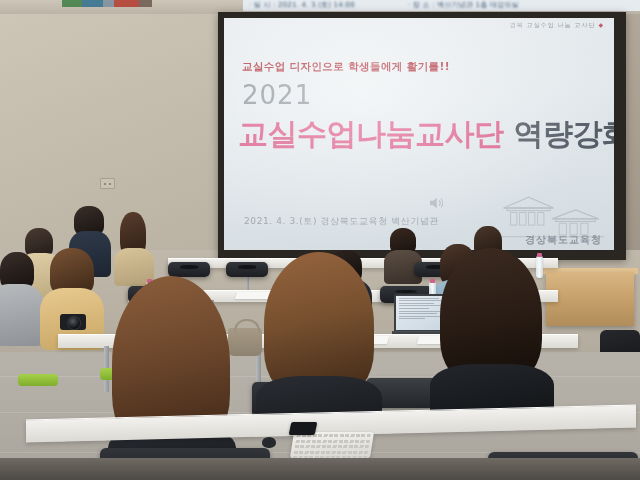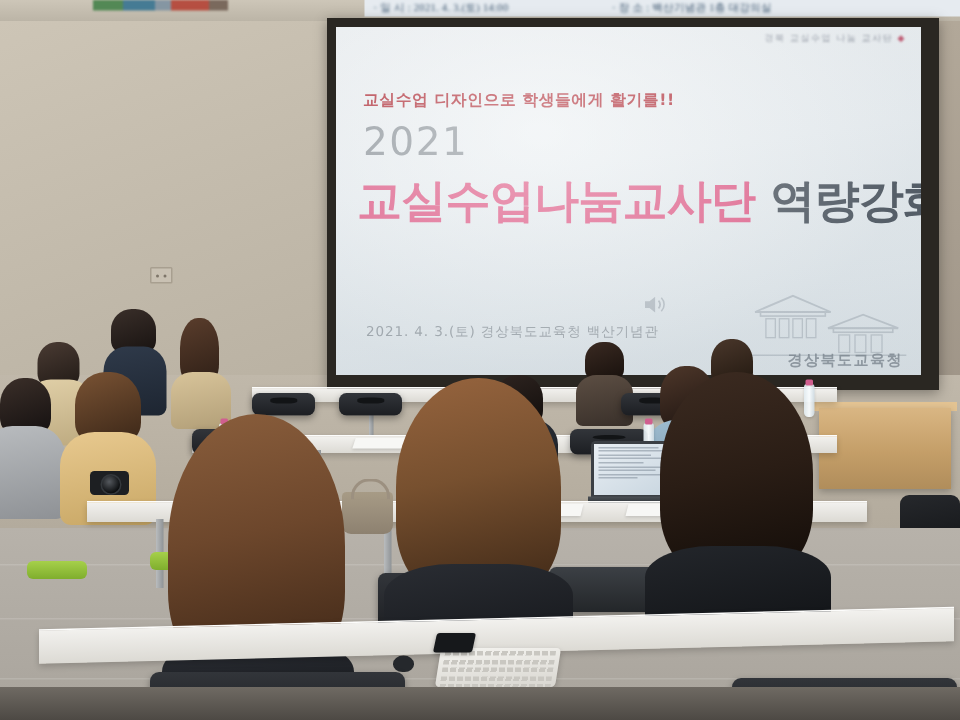--- a/index.html
+++ b/index.html
@@ -11,21 +11,21 @@
   .abs{position:absolute;}
 
   
   #ceiling{left:0;top:0;width:640px;height:16px;background:linear-gradient(180deg,#cdc6b8,#b9b2a4);}
   #colorstrip{left:62px;top:0;width:90px;height:7px;
     background:linear-gradient(90deg,#3f7f45 0%,#3f7f45 22%,#2f6f8f 22%,#2f6f8f 46%,#7a8fa0 46%,#7a8fa0 58%,#b33b2e 58%,#b33b2e 86%,#6d5a4e 86%,#6d5a4e 100%);
     opacity:.85;filter:blur(.6px);}
   #toptext{left:243px;top:0;width:405px;height:11px;background:#e8eef4;opacity:.95;}
   #toptext .tline{
     position:absolute;top:0;font-size:7px;color:#35506b;white-space:nowrap;
-    filter:blur(.9px);letter-spacing:.2px;line-height:11px;font-family:Liberation Serif, serif;}
+    filter:blur(.9px);letter-spacing:.2px;line-height:11px;}
 
   #wall-left{left:0;top:14px;width:222px;height:250px;
     background:linear-gradient(160deg,#cdc5b6 0%,#c4bcad 45%,#b9b1a2 100%);}
   #wall-mid{left:218px;top:14px;width:428px;height:60px;
     background:linear-gradient(180deg,#c9c1b2,#bdb5a6);}
   #wall-right{left:612px;top:14px;width:30px;height:290px;
     background:linear-gradient(180deg,#b2a899,#9c9285);}
   #wall-lower{left:0;top:250px;width:640px;height:110px;
     background:linear-gradient(180deg,#c0b8aa,#b2aa9c);}
   #outlet{left:100px;top:178px;width:13px;height:9px;background:#c9c1b3;border:.6px solid #a89f90;border-radius:1px;}

